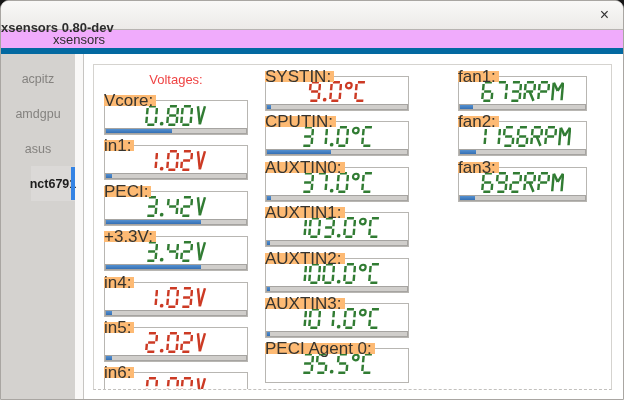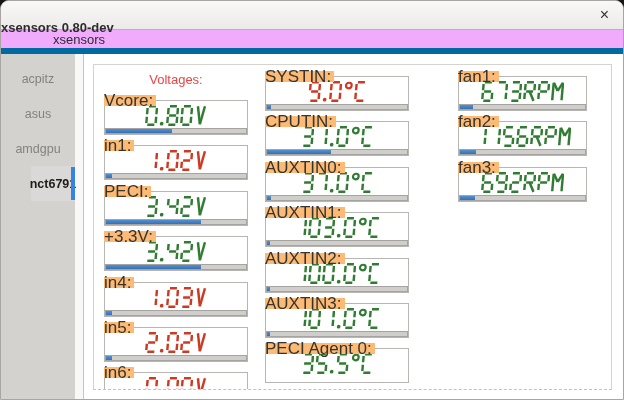--- a/index.html
+++ b/index.html
@@ -54,24 +54,24 @@
   </div>
   <div class="menubar" id="menubar">
       <div class="menu-item">xsensors</div>
     </div>
   <div class="content">
     <div class="sidebar" id="sidebar">
         <div class="tab">
           <span>acpitz</span>
         </div>
         <div class="tab">
-          <span>asus</span>
+          <span>amdgpu</span>
         </div>
         <div class="tab">
-          <span>amdgpu</span>
+          <span>asus</span>
         </div>
         <div class="tab selected">
           <span>nct6791</span>
           <div class="indicator" style="background: rgb(53, 132, 228);"></div>
         </div>
       </div>
     <div class="gutter"></div>
     <div class="main">
       <div class="viewport" id="viewport">
           <div class="column">

